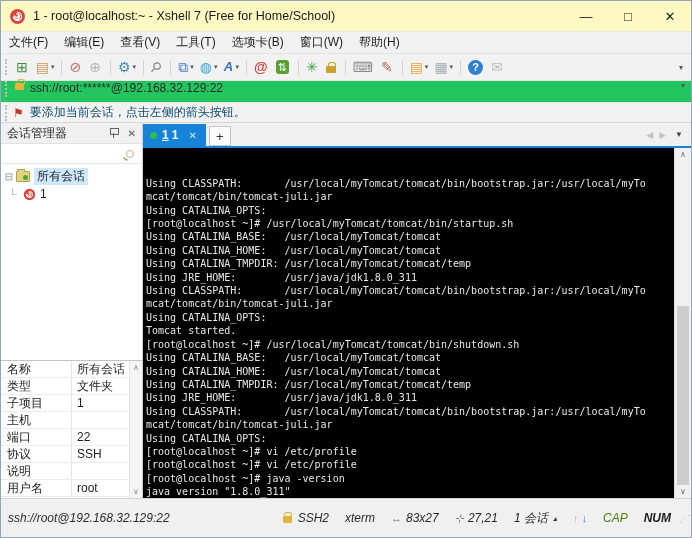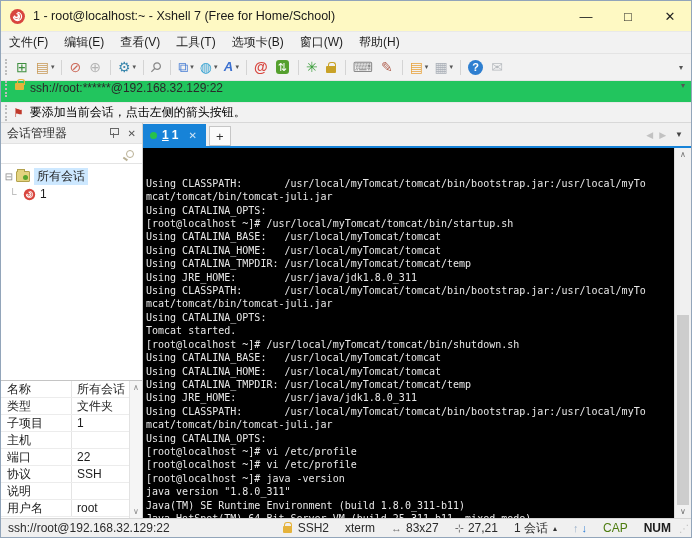--- a/index.html
+++ b/index.html
@@ -48,21 +48,21 @@
               margin:2px 6px 0 2px; flex:none; }
   .css-lock::before { content:""; position:absolute; top:-4px; left:1.5px; width:6px; height:5px;
               border:1.5px solid #e5b33c; border-bottom:none; border-radius:3px 3px 0 0; }
   .addr-val { flex:1; }
   .dd-small { font-size:8px; color:#555; padding:0 6px; }
 
   
   .infobar { height:20px; background:#f2f2f2; border-top:1px solid #e8e8e8;
              display:flex; align-items:center; font-size:12px; flex:none; }
   .flag { color:#c0392b; font-size:12px; margin-right:6px; }
-  .info-msg { color:#000000; }
+  .info-msg { color:#0c4a6e; }
 
   
   .main { flex:1; display:flex; min-height:0; border-top:1px solid #d8d8d8; background:#f0f0f0; }
 
   
   .sidebar { width:142px; flex:none; display:flex; flex-direction:column;
              border-right:1px solid #cfcfcf; background:#fff; }
   .sm-header { height:21px; background:#f0f0f0; display:flex; align-items:center;
                font-size:12px; color:#2a2a2a; padding:0 4px 0 6px; flex:none;
                border-bottom:1px solid #e2e2e2; }
@@ -121,22 +121,22 @@
   .termwrap { flex:1; display:flex; min-height:0; border-top:2px solid #1783d8; }
   .terminal { flex:1; background:#000; color:#e8e8e8; font-family:"DejaVu Sans Mono", monospace;
               font-size:10px; line-height:13.4px; padding:2px 5px 0 3px; overflow:hidden;
               white-space:pre; min-width:0; }
   .termscroll { width:17px; flex:none; background:#f0f0f0; border-left:1px solid #dcdcdc;
                 position:relative; display:flex; flex-direction:column; justify-content:space-between;
                 align-items:center; font-size:8px; color:#707070; padding:2px 0; }
   .thumb { position:absolute; left:2px; right:2px; top:45%; bottom:13px; background:#cdcdcd; }
 
   
-  .statusbar { height:19px; background:#f0f0f0; border-top:1px solid #d4d4d4; flex:none;
-               display:flex; align-items:center; font-size:12px; color:#2a2a2a; }
+  .statusbar { height:39px; background:#f0f0f0; border-top:1px solid #d4d4d4; flex:none;
+               display:flex; align-items:center; font-size:12px; color:#2a2a2a;font-style:italic; }
   .sb-url { flex:1; padding-left:7px; }
   .sb-item { display:flex; align-items:center; margin-right:16px; white-space:nowrap; }
   .sb-icon { margin-right:4px; color:#707070; font-size:11px; }
   .sb-up { color:#9ab0c8; font-size:11px; margin-right:3px; }
   .sb-dn { color:#2f7fd6; font-size:11px; }
   .sb-cap { color:#4d7c0f; }
   .sb-num { color:#1d1d1d; font-weight:bold; }
   .sb-tri { font-size:8px; color:#333; margin-left:5px; }
   .sb-grip { color:#c0c0c0; font-size:10px; margin-right:2px; }
 </style>

